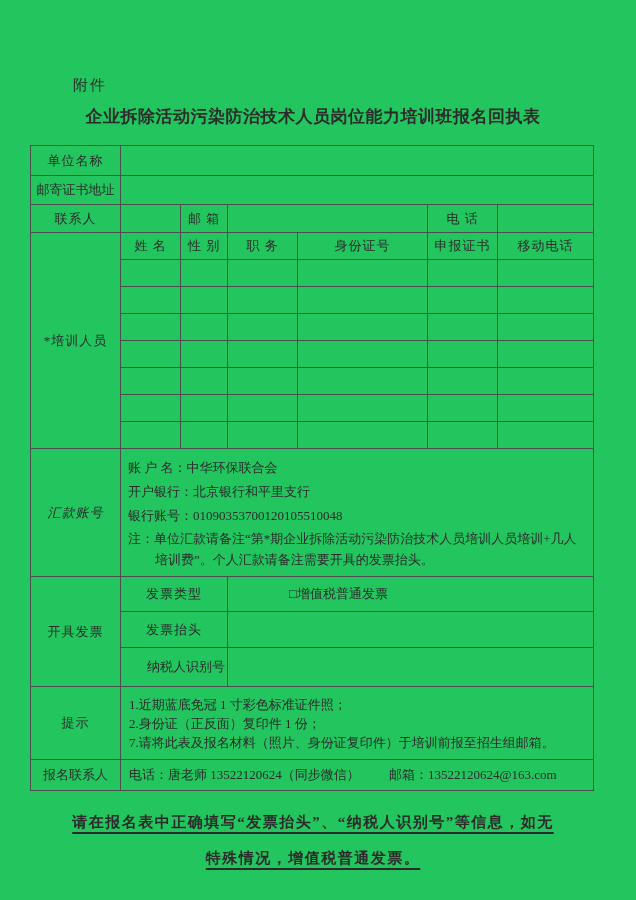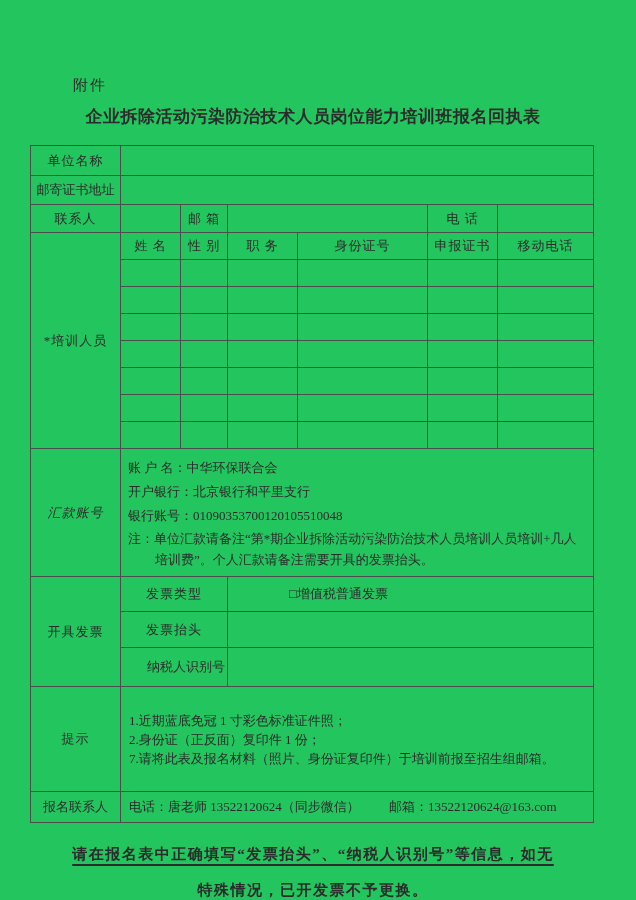--- a/index.html
+++ b/index.html
@@ -51,21 +51,21 @@
   .h35 td{height:35px;}
   .h38 td{height:38px;}
   .h62 td{height:62px;}
   .h30 td{height:30px;}
   td.remit-content{padding:7px 8px 6px 7px;}
   .remit-line{line-height:24px;white-space:nowrap;}
   .remit-note1{line-height:21px;white-space:nowrap;}
   .remit-note2{line-height:21px;padding-left:27px;white-space:nowrap;}
   td.invoice-type-value{text-align:center;}
   td.invoice-type-value .shift{position:relative;left:-72px;display:inline-block;}
-  td.tips-content{padding:21px 8px;}
+  td.tips-content{padding:5px 8px;}
   .tip-line{line-height:19px;white-space:nowrap;}
   td.reg-contact-content{padding:0 8px;margin-top:48px;}
   .reg-phone{margin-right:26px;}
   .footer-notice{
     margin-top:13px;
     text-align:center;
     font-size:15px;font-weight:bold;
     letter-spacing:1.5px;
   }
   .footer-notice div{
@@ -224,17 +224,17 @@
         <td colspan="6" class="reg-contact-content">
           <span class="reg-phone">电话：唐老师 13522120624（同步微信）</span>
           <span>邮箱：13522120624@163.com</span>
         </td>
       </tr>
     </tbody>
       </table>
 
     <div class="footer-notice">
       <div>请在报名表中正确填写“发票抬头”、“纳税人识别号”等信息，如无</div><br>
-      <div>特殊情况，已开发票不予更换。</div>
+      <div>特殊情况，增值税普通发票。</div>
     </div>
 
   </div>
 </div>
 
 </body></html>

